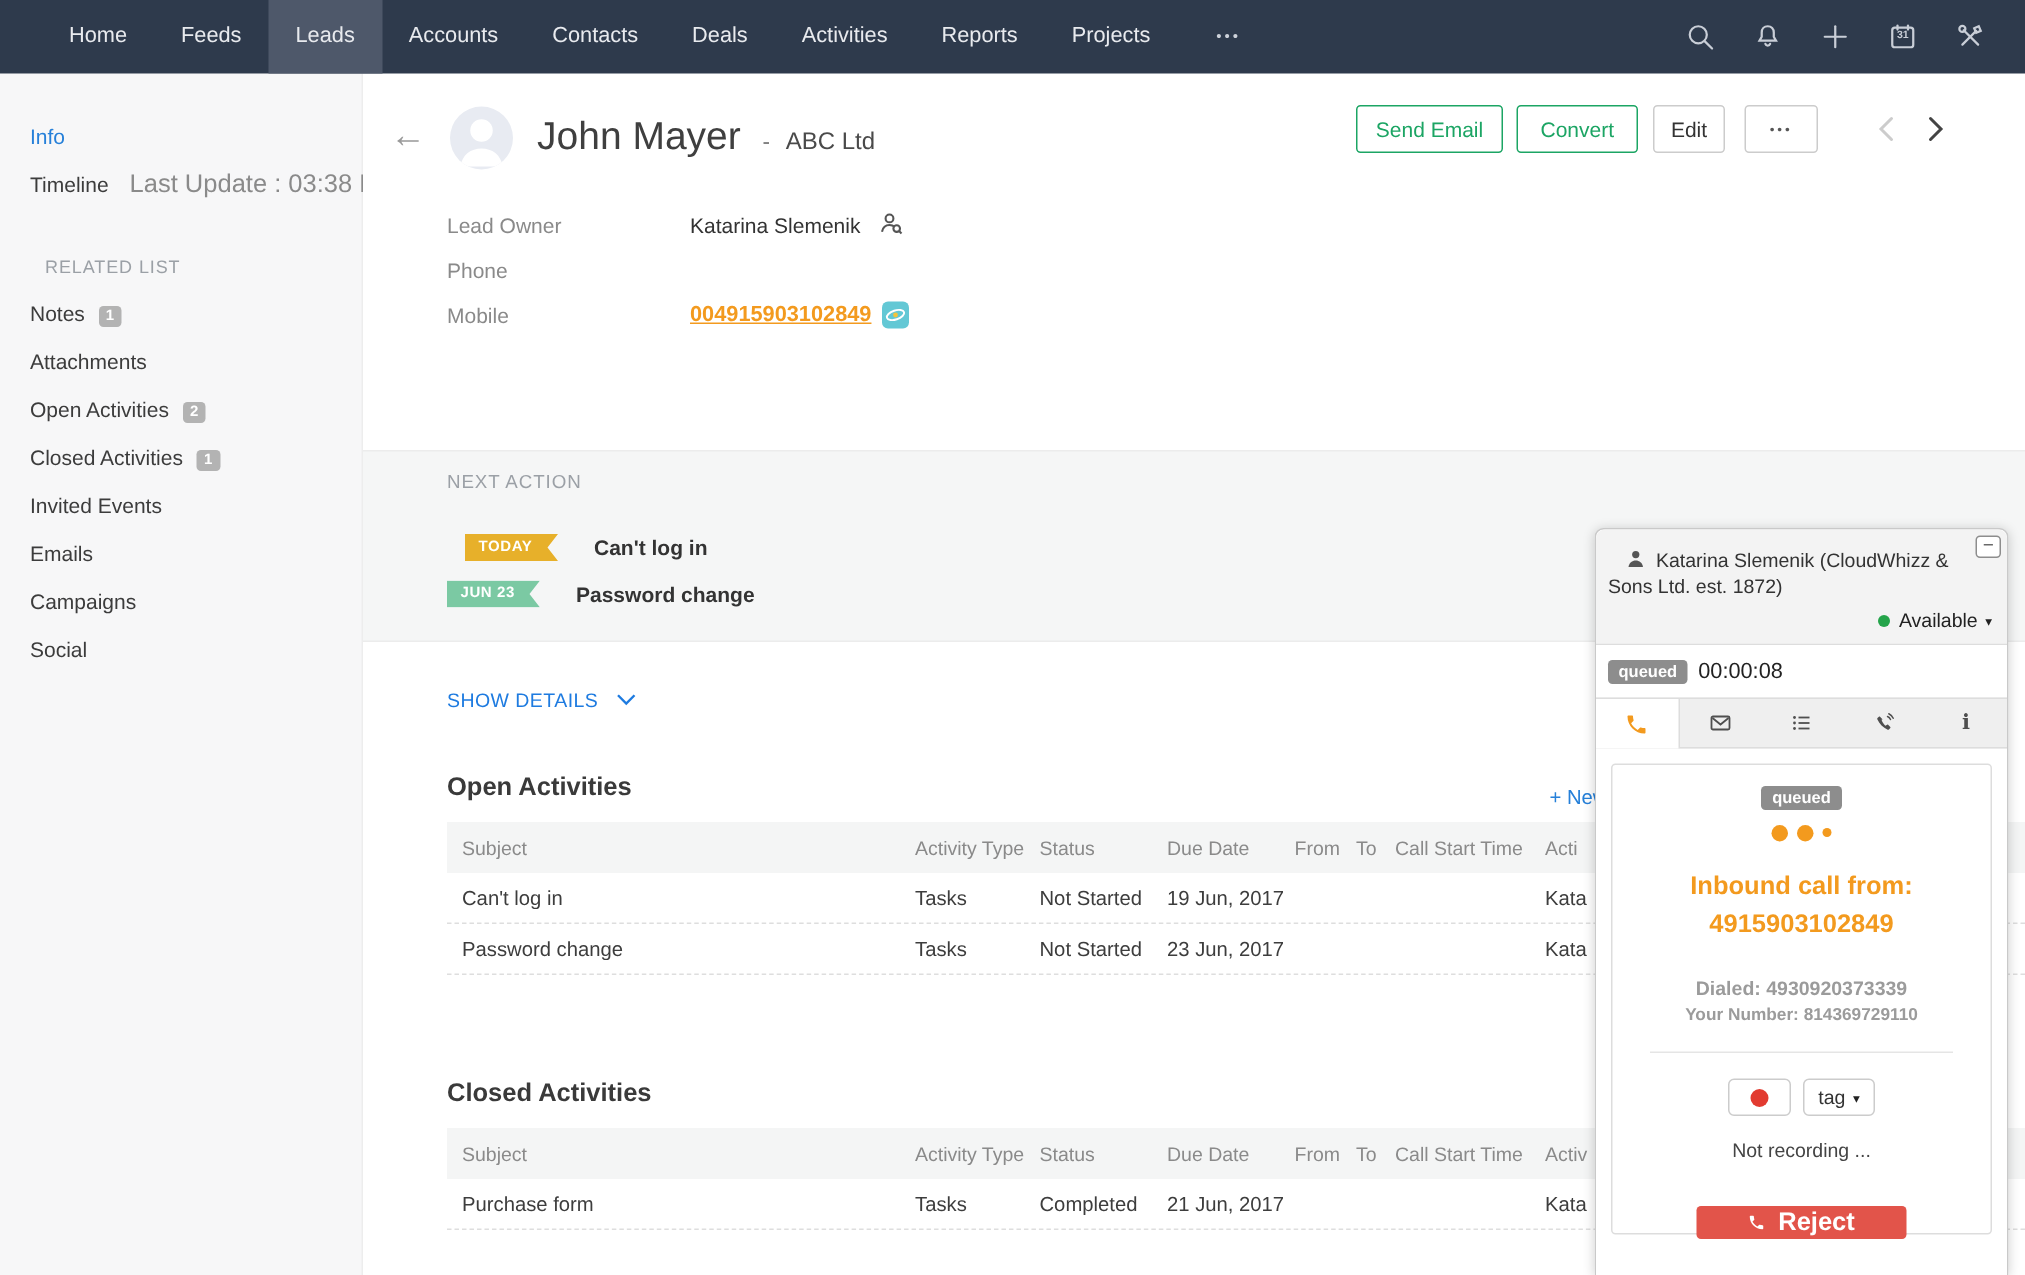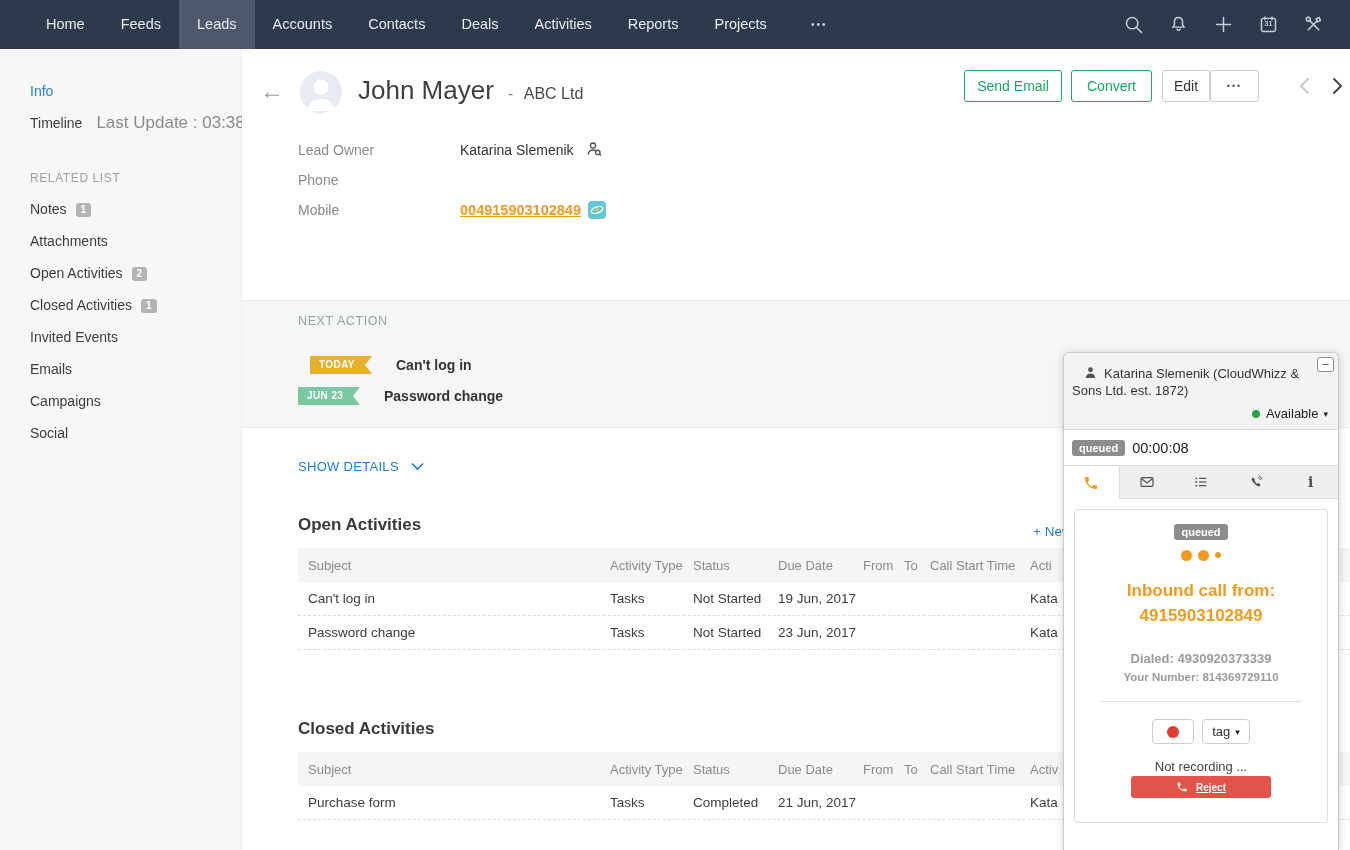--- a/index.html
+++ b/index.html
@@ -22,21 +22,21 @@
     justify-content:center; cursor:pointer; }
   .nav-ico svg { width:21px; height:21px; stroke:#c9ced7; fill:none;
     stroke-width:1.7; stroke-linecap:round; }
   .cal31 { position:relative; }
   .cal31 .num { position:absolute; left:0; top:6px; width:21px; text-align:center;
     font-size:7px; color:#c9ced7; font-weight:bold; }
 
   
   .sidebar { position:absolute; left:0; top:49px; width:242px; height:801px;
     background:#f7f7f8; border-right:1px solid #ededed; }
-  .side-link { font-size:14px; color:#3c3c3c; padding-left:30px; height:32px;
+  .side-link { font-size:14px; color:#3c3c3c; padding-left:20px; height:32px;
     line-height:32px; cursor:pointer; white-space:nowrap; }
   .side-link.blue { color:#2680d9; }
   .side-section { margin-top:24px; }
   .timeline-row { display:flex; align-items:center; }
   .timeline-note { font-size:17px; color:#8a8a8a; margin-left:14px; }
   .side-header { font-size:12px; color:#9ba0a6; letter-spacing:.6px;
     padding-left:30px; height:30px; line-height:30px; }
   .count-badge { display:inline-block; background:#b3b3b3; color:#fff;
     font-size:10px; font-weight:bold; border-radius:3px; padding:2px 5px;
     line-height:10px; margin-left:9px; vertical-align:1px; }
@@ -47,29 +47,29 @@
   .back-arrow { position:absolute; left:18px; top:28px; font-size:24px;
     color:#9a9a9a; cursor:pointer; }
   .avatar { position:absolute; left:58px; top:22px; width:42px; height:42px;
     border-radius:50%; background:#e8ebf2; overflow:hidden; }
   .avatar svg { width:42px; height:42px; }
   .lead-title { position:absolute; left:116px; top:26px; white-space:nowrap; }
   .lead-name { font-size:26px; color:#3f3f3f; }
   .lead-sep { font-size:15px; color:#777; margin:0 6px 0 10px; }
   .lead-company { font-size:16px; color:#4a4a4a; }
 
-  .hdr-actions { position:absolute; left:722px; top:21px; display:flex;
+  .hdr-actions { position:absolute; left:662px; top:21px; display:flex;
     align-items:center; }
   .btn { height:32px; border-radius:3px; background:#fff; font-size:14px;
     cursor:pointer; display:flex; align-items:center; justify-content:center; }
   .btn-green { border:1px solid #1ca564; color:#1ca564; }
   .btn-gray { border:1px solid #ccc; color:#333; }
   .btn-send { width:98px; margin-right:9px; }
   .btn-convert { width:81px; margin-right:10px; }
-  .btn-edit { width:48px; }
+  .btn-edit { width:48px; margin-right:13px; }
   .btn-more { width:49px; font-size:9px; letter-spacing:2px; color:#555; }
   .pager { display:flex; align-items:center; margin-left:38px; gap:18px; }
   .pager svg { width:15px; height:20px; fill:none; stroke-width:2;
     stroke-linecap:round; cursor:pointer; }
 
   .detail-rows { position:absolute; left:56px; top:86px; }
   .d-row { display:flex; height:30px; align-items:center; }
   .d-label { width:162px; font-size:14px; color:#8a8a8a; }
   .d-value { font-size:14px; color:#333; display:flex; align-items:center; }
   .owner-ico { margin-left:12px; }
@@ -161,23 +161,23 @@
   .cw-div { margin:18px 25px 0; border-top:1px solid #e5e5e5; }
   .rec-row { margin-top:17px; display:flex; justify-content:center; gap:8px; }
   .rec-btn { width:42px; height:25px; background:#fff; border:1px solid #ccc;
     border-radius:4px; display:flex; align-items:center; justify-content:center;
     cursor:pointer; }
   .rec-dot { width:12px; height:12px; border-radius:50%; background:#e23b30; }
   .tag-btn { height:25px; background:#fff; border:1px solid #ccc; border-radius:4px;
     padding:0 9px; font-size:13px; color:#333; display:flex; align-items:center;
     cursor:pointer; }
   .not-rec { margin-top:15px; font-size:13px; color:#444; }
-  .reject-btn { margin:2px auto 0; width:140px; height:22px; background:#e2544a;
-    border-radius:3px; color:#fff; font-size:10px; font-weight:bold; display:flex;
-    align-items:center; justify-content:center; cursor:pointer; gap:8px;text-decoration:underline; }
+  .reject-btn { margin:30px auto 0; width:140px; height:22px; background:#e2544a;
+    border-radius:3px; color:#fff; font-size:17px; font-weight:bold; display:flex;
+    align-items:center; justify-content:center; cursor:pointer; gap:8px; }
   .reject-btn svg { width:12px; height:12px; fill:#fff; }
 </style>
 </head>
 <body>
 
 <div class="topnav">
   <div class="nav-items">
     <div class="nav-item">Home</div>
     <div class="nav-item">Feeds</div>
     <div class="nav-item active">Leads</div>

